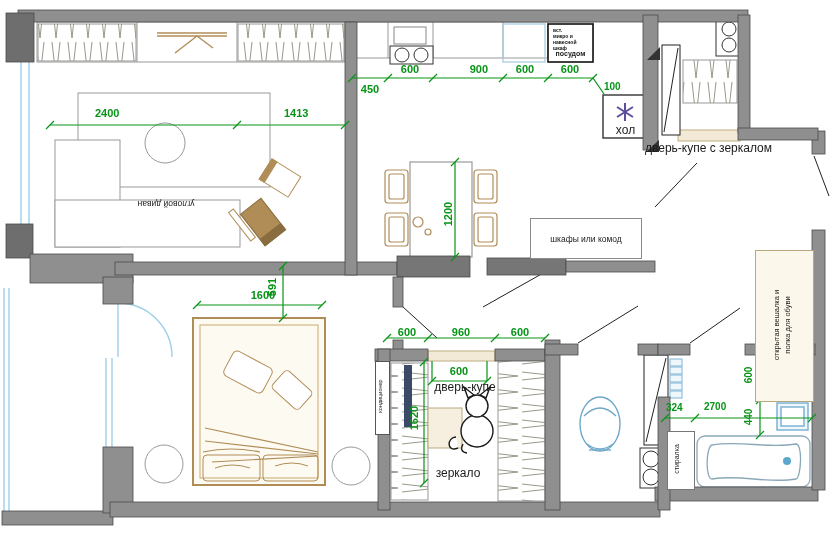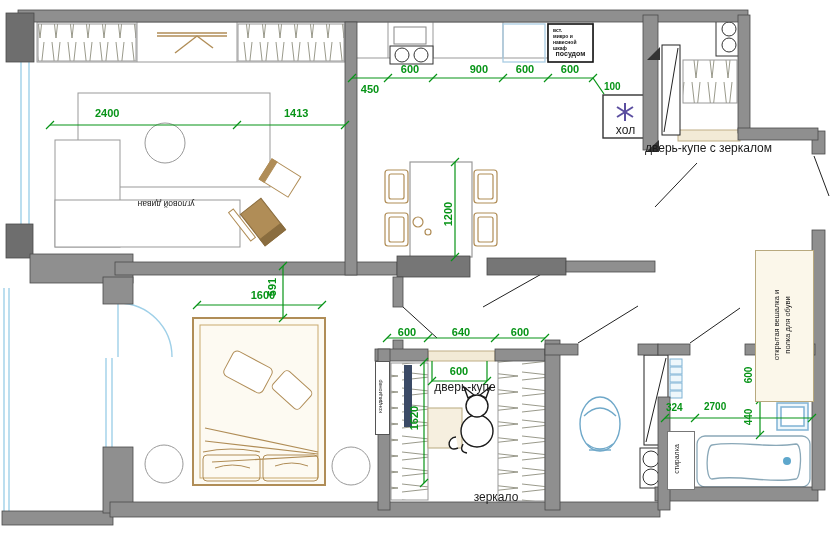--- a/index.html
+++ b/index.html
@@ -308,38 +308,39 @@
   <div>микро и</div>
   <div>навесной</div>
   <div>шкаф</div>
 </div>
 <div class="lbl" style="left:549px;top:50px;width:43px;font-size:7px;font-weight:bold;">посудом</div>
 <div class="lbl" style="left:604px;top:124px;width:43px;">хол</div>
 
 <div class="dim vrot" style="left:443px;top:237px;width:46px;">1200</div>
 
 <div class="lbl" style="left:645px;top:142px;width:122px;">дверь-купе с зеркалом</div>
+<div class="boxlbl" style="left:530px;top:218px;width:110px;height:39px;font-size:8.5px;">шкафы или комод</div>
 <div class="hangerbox"></div>
 <div class="hangertxt">
   <div>открытая вешалка и</div>
   <div>полка для обуви</div>
 </div>
 
 <div class="dim" style="left:238px;top:290px;width:50px;">1600</div>
 <div class="dim vrot" style="left:267px;top:305px;width:36px;">591</div>
 <div class="acbox"></div>
 <div class="actxt">кондиционер</div>
 
 <div class="dim" style="left:387px;top:327px;width:40px;">600</div>
-<div class="dim" style="left:441px;top:327px;width:40px;">640</div>
+<div class="dim" style="left:441px;top:327px;width:40px;">960</div>
 <div class="dim" style="left:500px;top:327px;width:40px;">600</div>
 <div class="lbl" style="left:425px;top:340px;width:80px;margin-top:41px;">дверь-купе</div>
 <div class="dim" style="left:439px;top:366px;width:40px;">600</div>
 <div class="dim vrot" style="left:409px;top:448px;width:60px;">1620</div>
-<div class="lbl" style="left:464px;top:467px;width:64px;margin-top:24px;">зеркало</div>
+<div class="lbl" style="left:426px;top:467px;width:64px;">зеркало</div>
 
 <div class="washbox"></div>
 <div class="washtxt">стиралка</div>
 <div class="dim sm" style="left:666px;top:403px;">324</div>
 <div class="dim sm" style="left:704px;top:402px;">2700</div>
 <div class="dim vrot sm" style="left:744px;top:392px;width:34px;">600</div>
 <div class="dim vrot sm" style="left:744px;top:433px;width:32px;">440</div>
 
 </div>
 

